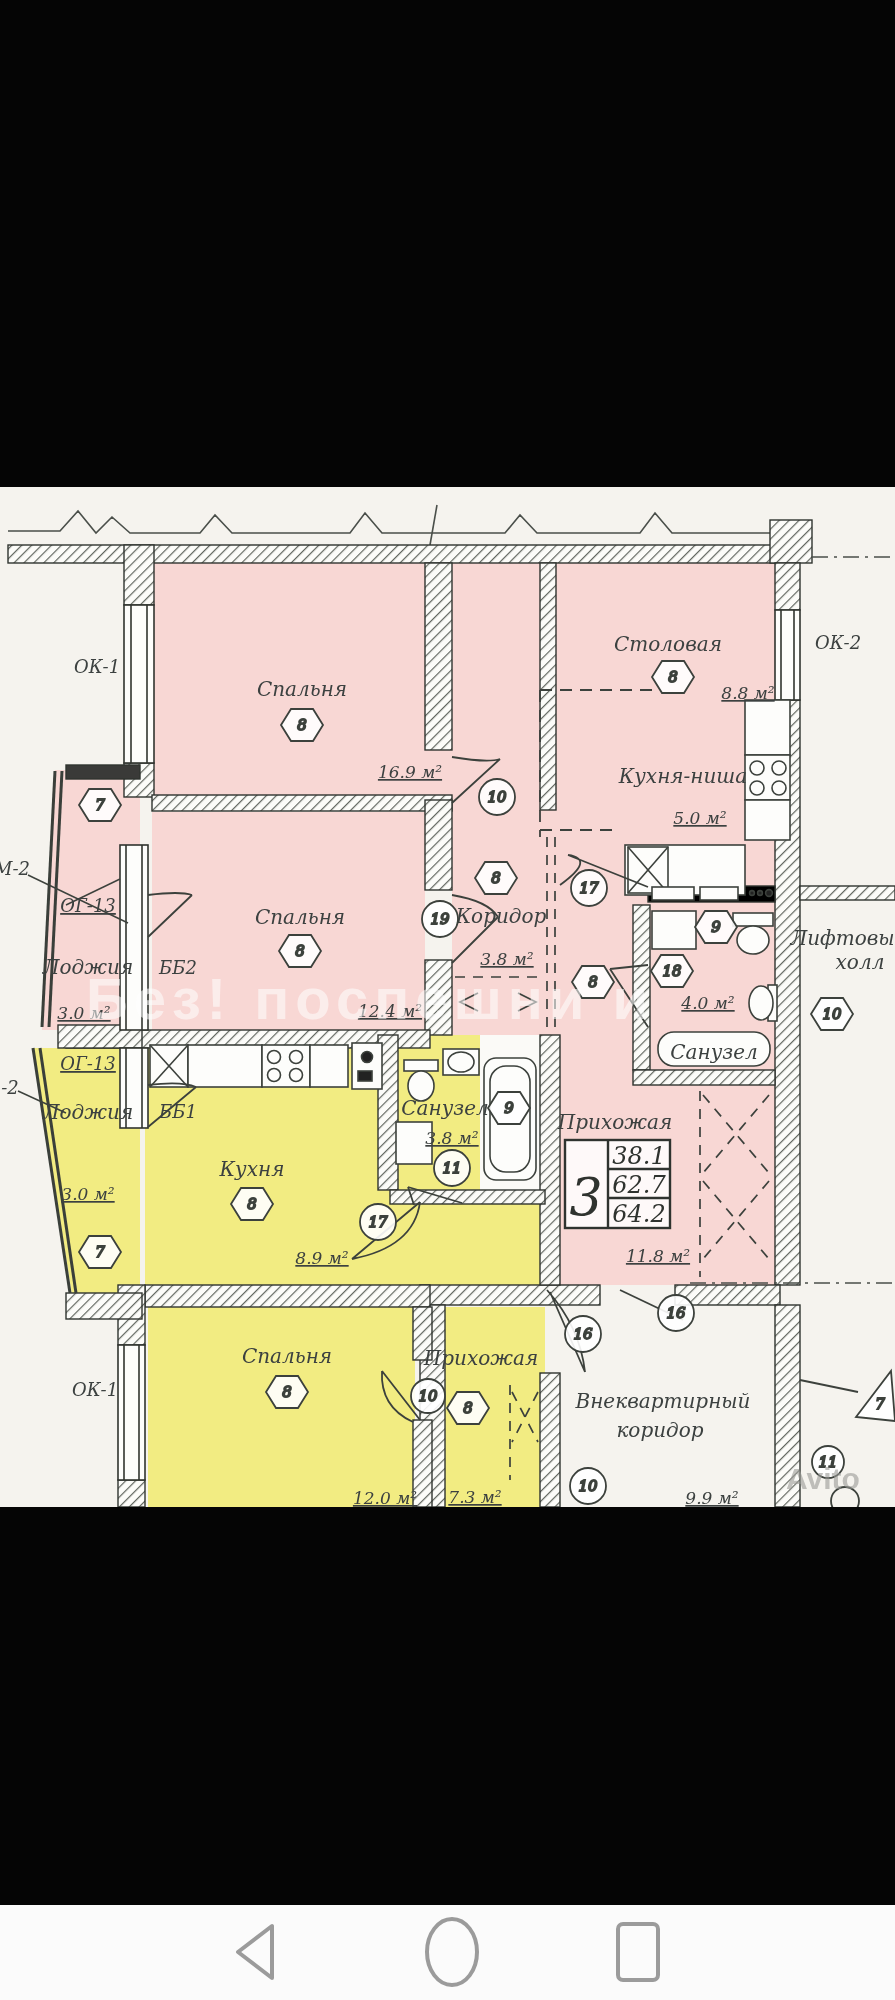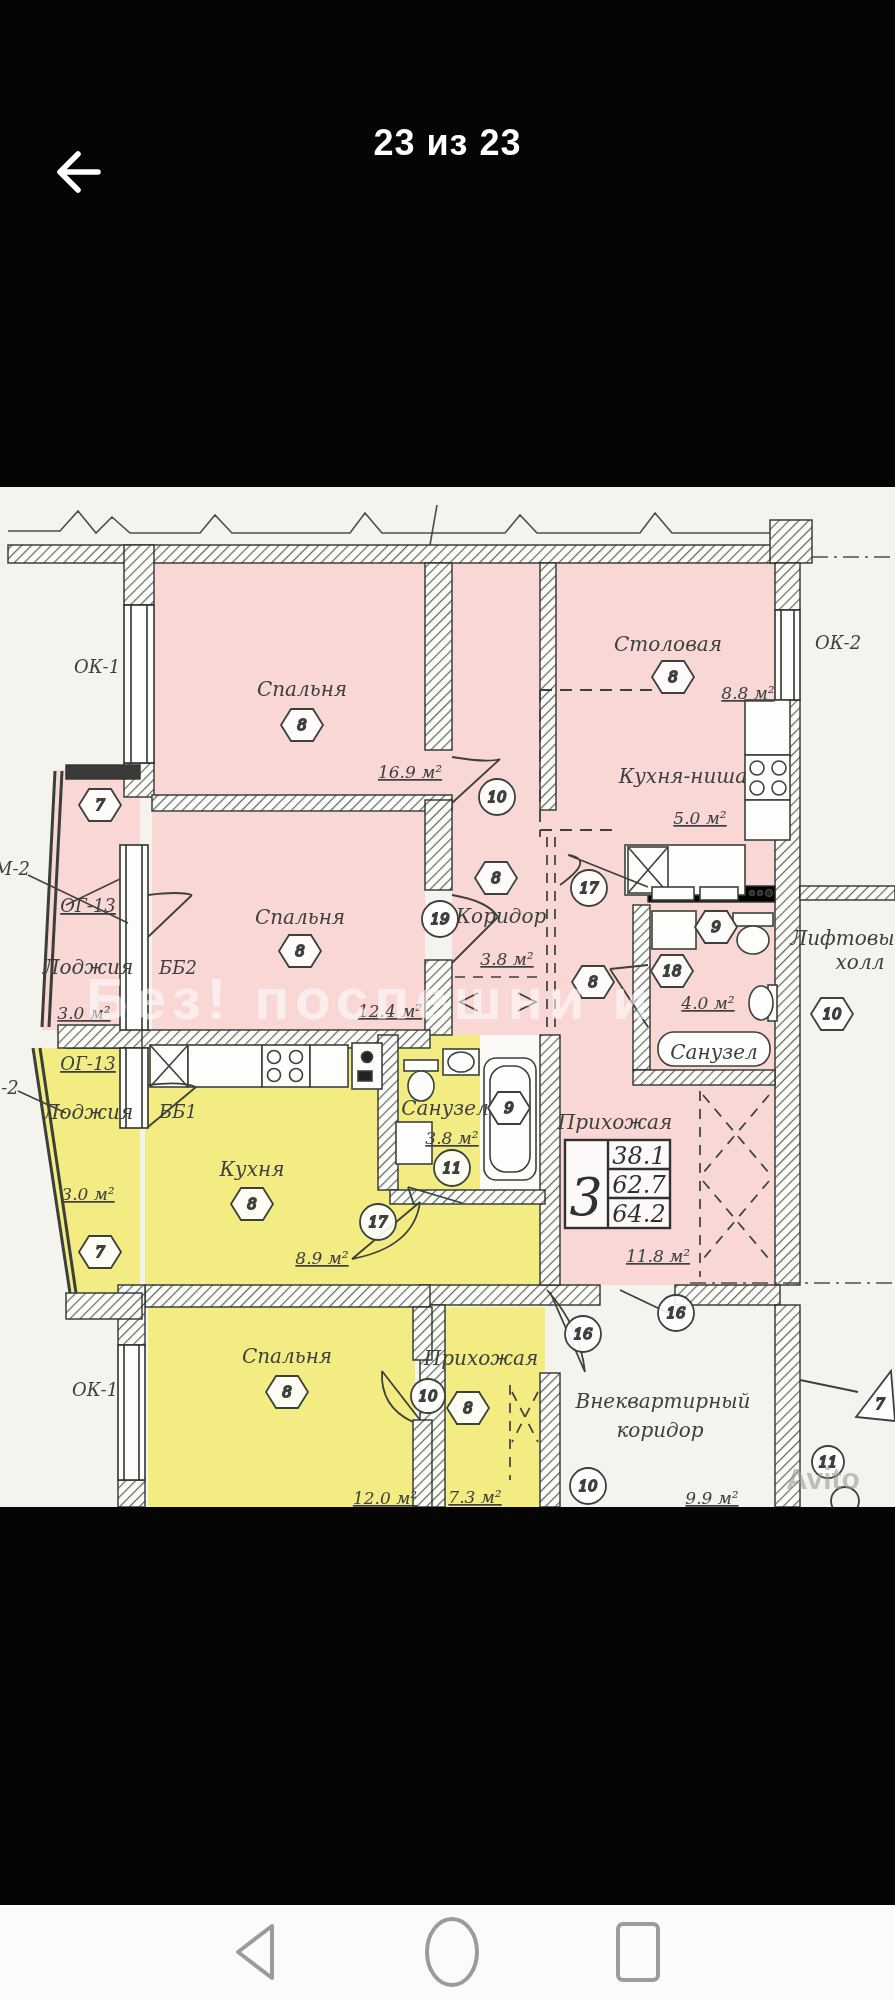--- a/index.html
+++ b/index.html
@@ -18,28 +18,20 @@
   .mk{font-size:15px;font-style:italic;font-family:"DejaVu Serif",serif;fill:#3c4140;
       text-anchor:middle;}
   .out{font-size:18px;}
   .wmk{font-family:"Liberation Sans",sans-serif;font-weight:bold;}
 </style>
 </head>
 <body>
 
 <div class="screen">
 
-  <div class="gallery-header">
-    <div class="back-btn">
-      <svg width="70" height="70" viewBox="0 0 70 70">
-        <path d="M58,34 L20,34 M20,34 L38,16 M20,34 L38,52" stroke="#fff" stroke-width="5.5" fill="none" stroke-linecap="round" stroke-linejoin="round"></path>
-      </svg>
-    </div>
-    <div class="page-title">23 из 23</div>
-  </div>
 
   <div class="plan-photo">
   <svg width="895" height="1020" viewBox="0 0 895 1020">
     <defs>
       <pattern id="hat" width="7" height="7" patternUnits="userSpaceOnUse" patternTransform="rotate(45)">
         <rect width="7" height="7" fill="#fcfcf9"></rect>
         <line x1="0" y1="0" x2="0" y2="7" stroke="#61665f" stroke-width="2.4"></line>
       </pattern>
     </defs>
 

